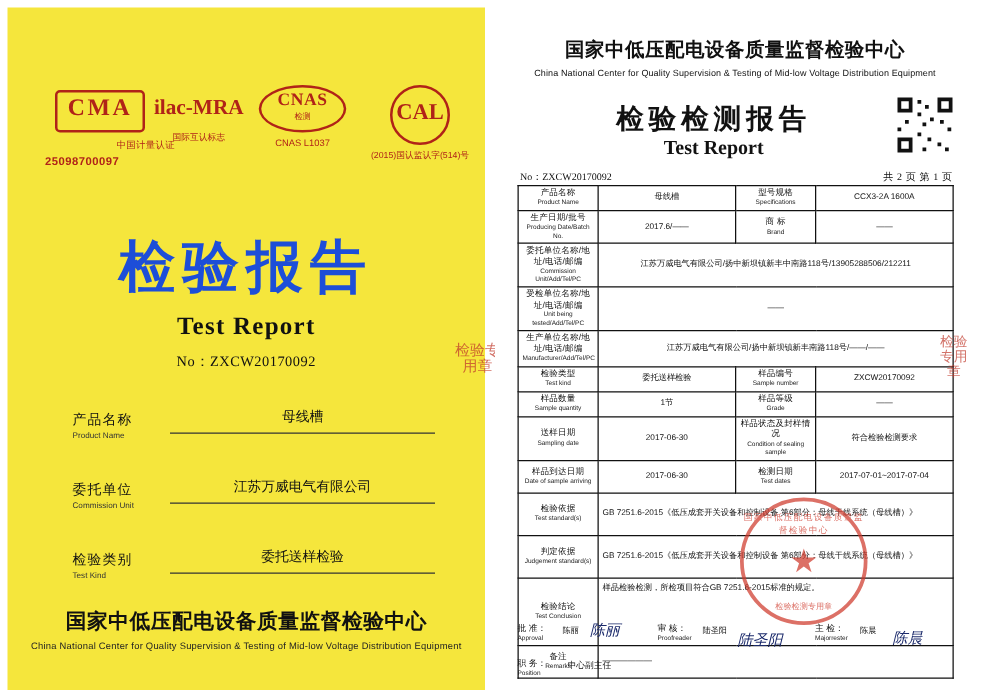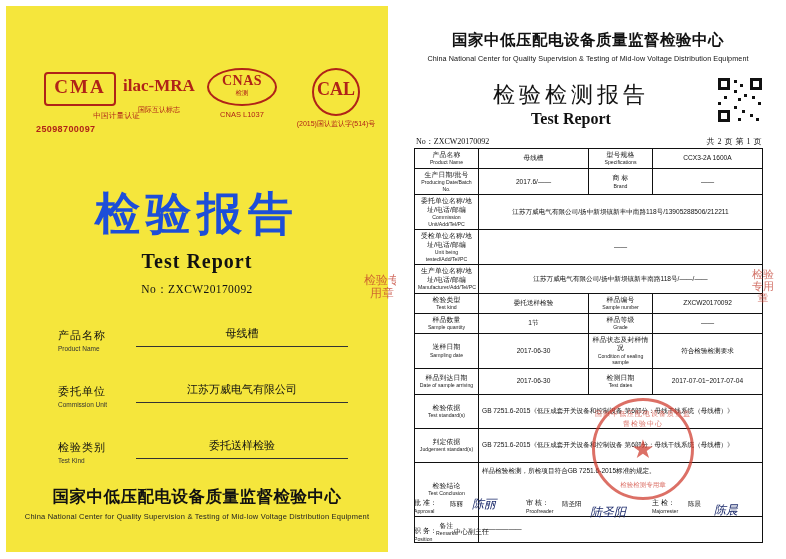--- a/index.html
+++ b/index.html
@@ -52,21 +52,21 @@
 
   .cover-foot-cn{position:absolute;left:0;top:480px;width:382px;text-align:center;font-family:"Liberation Serif",serif;font-size:16.5px;font-weight:bold;color:#111;letter-spacing:.5px;}
   .cover-foot-en{position:absolute;left:0;top:506px;width:382px;text-align:center;font-size:7.5px;color:#222;letter-spacing:.2px;}
 
   .seal-left{position:absolute;right:-14px;top:268px;width:40px;height:92px;color:#c0392b;font-size:12px;line-height:13px;opacity:.72;text-align:center;font-family:"Liberation Serif",serif;}
 
   
   .report{position:absolute;left:396px;top:6px;width:384px;height:546px;background:#fff;}
   .r-title-cn{position:absolute;left:0;top:24px;width:384px;text-align:center;font-family:"Liberation Serif",serif;font-size:15.5px;font-weight:bold;color:#111;letter-spacing:.5px;}
   .r-title-en{position:absolute;left:0;top:48px;width:384px;text-align:center;font-size:7.2px;color:#111;letter-spacing:.1px;}
-  .r-big-cn{position:absolute;left:30px;top:74px;width:290px;text-align:center;font-family:"Liberation Serif",serif;font-size:22px;font-weight:normal;color:#111;letter-spacing:4px;}
+  .r-big-cn{position:absolute;left:30px;top:74px;width:290px;text-align:center;font-family:"Liberation Serif",serif;font-size:22px;font-weight:bold;color:#111;letter-spacing:4px;}
   .r-big-en{position:absolute;left:30px;top:104px;width:290px;text-align:center;font-family:"Liberation Serif",serif;font-size:16px;font-weight:bold;color:#111;}
   .qr{position:absolute;right:18px;top:72px;width:44px;height:44px;}
   .qr i{position:absolute;background:#111;display:block;}
 
   .r-no{position:absolute;left:20px;top:130px;font-size:8px;color:#111;font-family:"Liberation Serif",serif;}
   .r-pages{position:absolute;right:18px;top:130px;font-size:8px;color:#111;font-family:"Liberation Serif",serif;letter-spacing:.5px;}
 
   table.rt{position:absolute;left:18px;top:142px;width:348px;border-collapse:collapse;table-layout:fixed;}
   table.rt td{border:1px solid #111;font-size:6.6px;color:#111;padding:2px 3px;vertical-align:middle;line-height:1.25;}
   td.lbl2{width:64px;text-align:center;}

